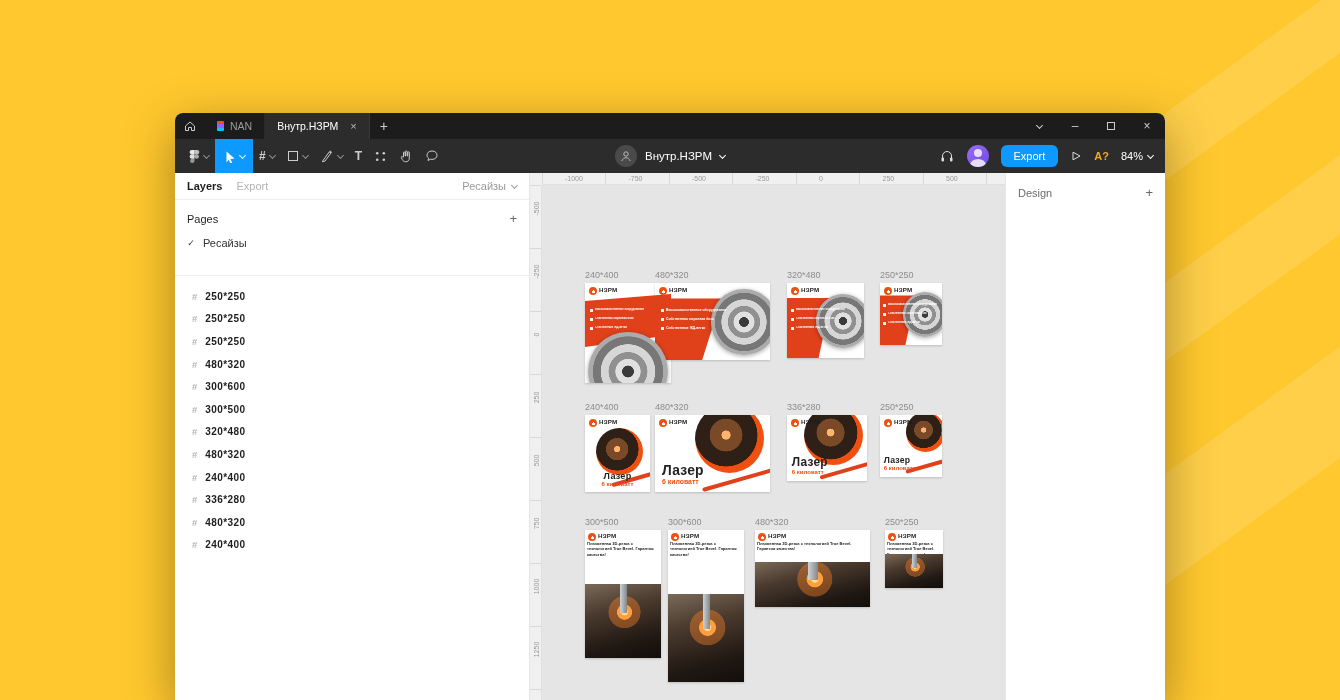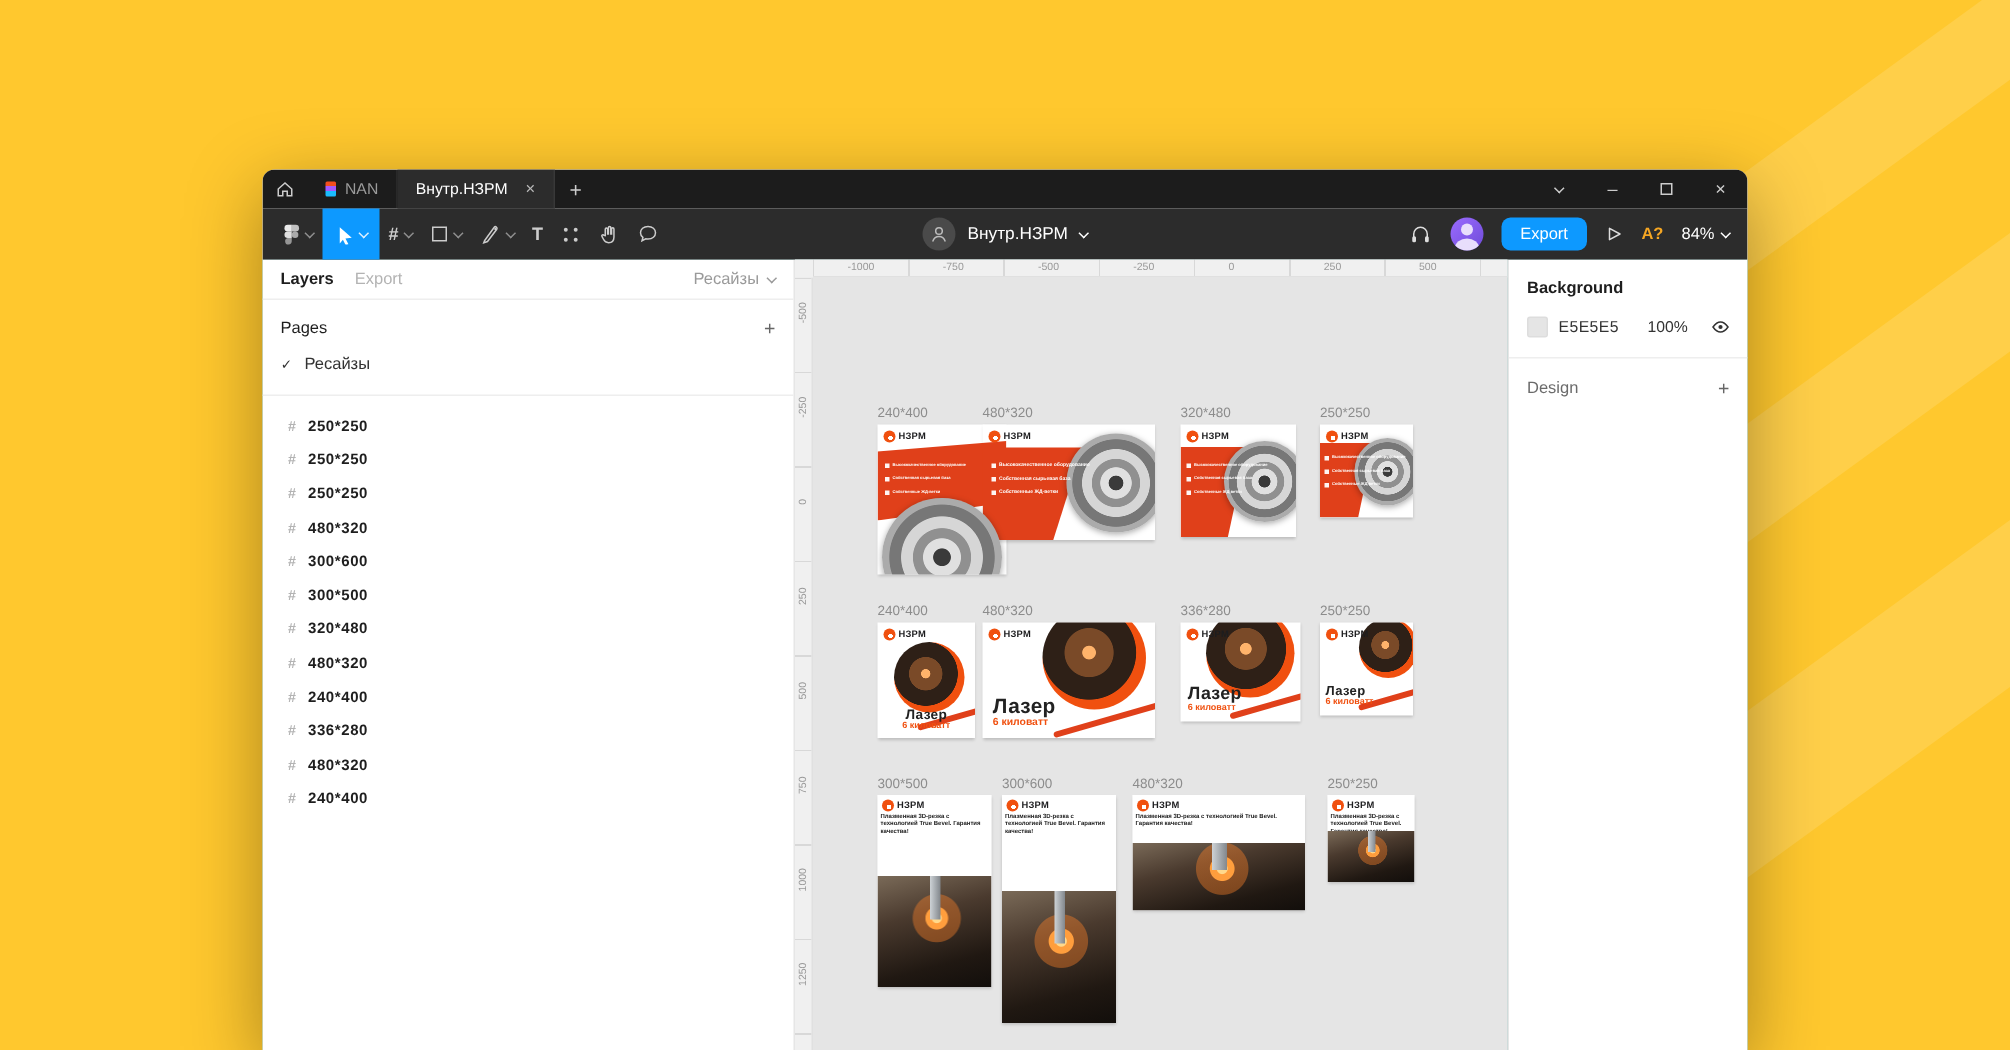--- a/index.html
+++ b/index.html
@@ -40,31 +40,31 @@
   .avatar-small{width:22px;height:22px;border-radius:50%;background:#4a4a4a;display:flex;align-items:center;justify-content:center;flex:none}
   .toolbar-right{margin-left:auto;display:flex;align-items:center;gap:12px;padding-right:4px}
   .avatar-user{width:22px;height:22px;border-radius:50%;background:linear-gradient(135deg,#9b6bff,#6e4bd8);position:relative;overflow:hidden;flex:none}
   .avatar-user::before{content:'';position:absolute;top:4px;left:7px;width:8px;height:8px;border-radius:50%;background:#e8defc}
   .avatar-user::after{content:'';position:absolute;top:14px;left:3px;width:16px;height:12px;border-radius:50%;background:#e8defc}
   .share-btn{background:#0D99FF;color:#fff;font-size:11px;padding:5px 13px;border-radius:6px;border:none;font-family:inherit}
   .help-label{color:#F5A623;font-size:11px;font-weight:bold}
   .zoom{color:#fff;font-size:11px;display:flex;align-items:center;gap:5px}
 
   
-  .main{flex:1;display:flex;background:#0f766e;min-height:0}
+  .main{flex:1;display:flex;background:#3b82f6;min-height:0}
 
   
   .left-panel{width:355px;background:#fff;border-right:1px solid #e6e6e6;display:flex;flex-direction:column;font-size:11px;flex:none}
   .lp-header{height:27px;display:flex;align-items:center;gap:14px;padding:0 12px;border-bottom:1px solid #eee;flex:none}
   .lp-tab{color:#b3b3b3}
   .lp-tab.active{color:#1e1e1e;font-weight:bold}
   .lp-pagesel{margin-left:auto;color:#9a9a9a;display:flex;align-items:center;gap:6px}
   .pages-head{display:flex;align-items:center;padding:12px 12px 7px;color:#1e1e1e}
   .plus{margin-left:auto;color:#666;font-size:13px;line-height:1}
-  .pages-block{border-bottom:1px solid #eee;padding-bottom:9px}
+  .pages-block{border-bottom:1px solid #eee;padding-bottom:21px}
   .page-row{height:22px;display:flex;align-items:center;color:#333;padding-left:8px}
   .page-check{width:16px;text-align:center;font-size:9px;color:#333;flex:none}
   .page-label{padding-left:4px}
   .layers-list{padding-top:9px;overflow:hidden}
   .layer-row{height:22.6px;display:flex;align-items:center;gap:8px;padding-left:17px}
   .layer-hash{color:#b3b3b3;font-size:9.5px;font-weight:bold}
   .layer-name{color:#1e1e1e;font-size:10px;letter-spacing:.4px;font-weight:600}
 
   
   .canvas{flex:1;position:relative;background:#E5E5E5;overflow:hidden}
@@ -553,33 +553,19 @@
                 </div>
                 <div class="bp-text">Плазменная 3D-резка с технологией True Bevel. Гарантия качества!</div>
               </div>
               <div class="bp-photo"></div>
             </div>
           </div>
         </div>
     </div>
 
     <div class="right-panel">
-      <div class="rp-section">
-        <div class="rp-title">Background</div>
-        <div class="bg-row">
-          <span class="swatch"></span>
-          <span class="bg-hex">E5E5E5</span>
-          <span class="bg-op">100%</span>
-          <span class="eye">
-            <svg width="12" height="12" viewBox="0 0 12 12">
-                <path d="M1 6c1.6-2.3 3.3-3.4 5-3.4S9.4 3.7 11 6c-1.6 2.3-3.3 3.4-5 3.4S2.6 8.3 1 6z" fill="none" stroke="#333"></path>
-                <circle cx="6" cy="6" r="1.4" fill="#333"></circle>
-              </svg>
-          </span>
-        </div>
-      </div>
       <div class="export-row">
         <span class="rp-title" style="color:#6b6b6b;font-weight:normal">Design</span>
         <span class="plus">+</span>
       </div>
     </div>
   </div>
 </div>
 
 </body></html>

